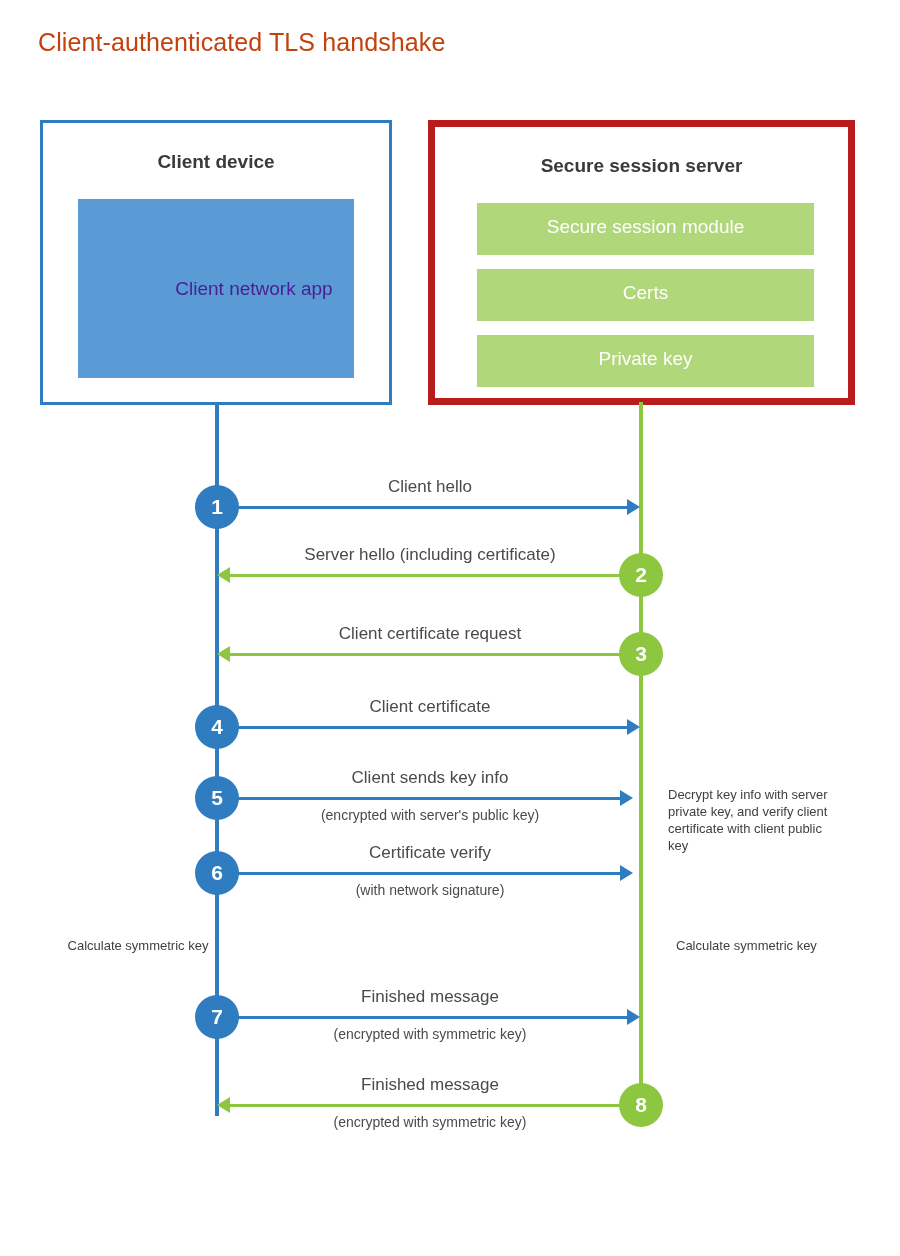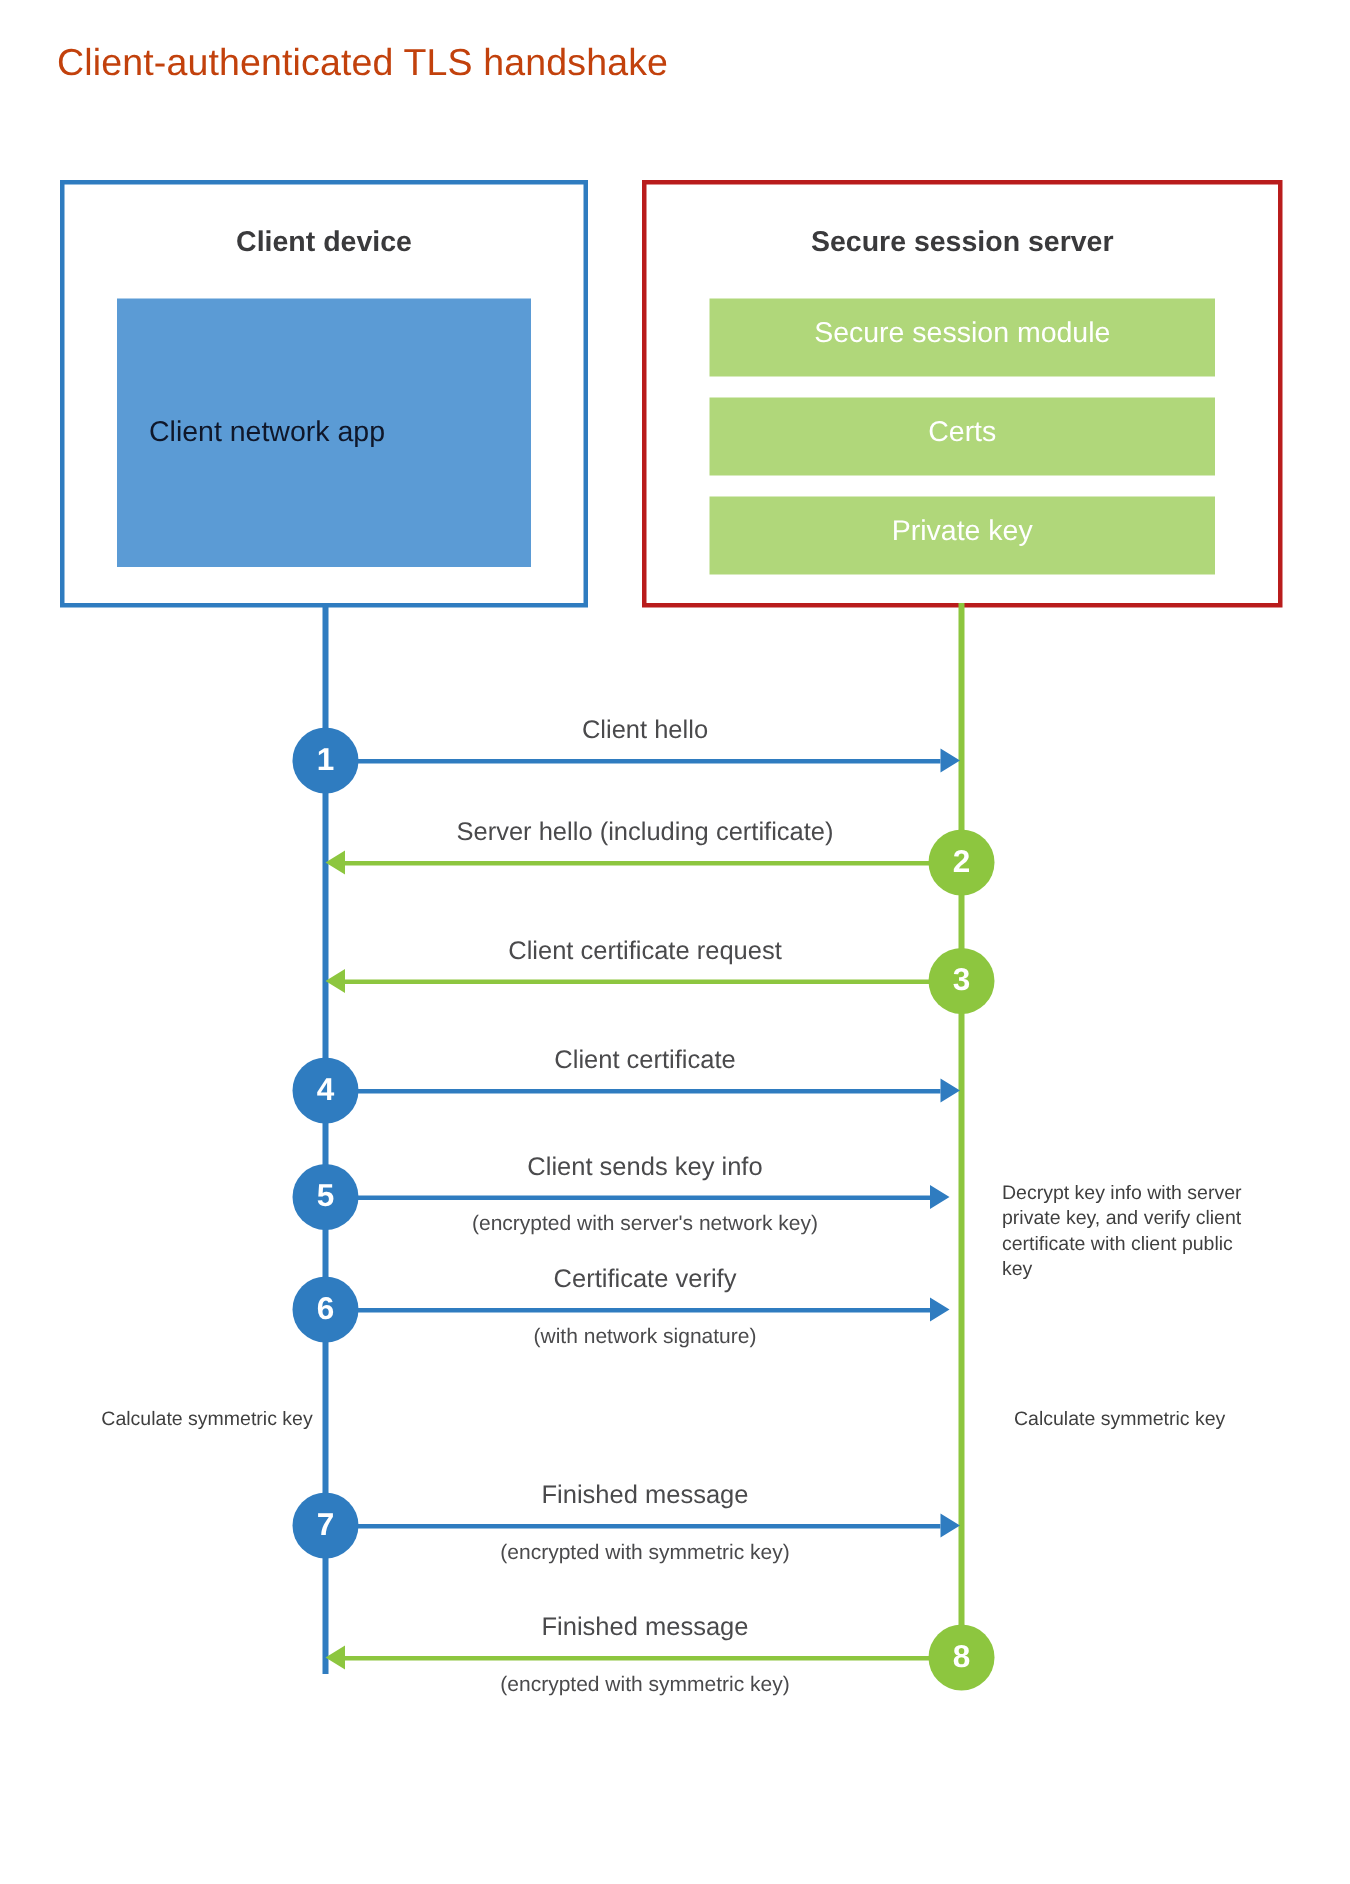--- a/index.html
+++ b/index.html
@@ -38,47 +38,47 @@
     top: 120px;
     width: 352px;
     height: 285px;
     border: 3px solid #2f7cc0;
   }
   #server-box {
     left: 428px;
     top: 120px;
     width: 427px;
     height: 285px;
-    border: 3px solid #b91c1c;
+    border: 7px solid #b91c1c;
   }
   .party-title {
     position: absolute;
     left: 0;
     right: 0;
     top: 28px;
     text-align: center;
     font-size: 19px;
     font-weight: bold;
     color: #3a3a3c;
   }
 
   #client-app-box {
     position: absolute;
     left: 35px;
     top: 76px;
     width: 276px;
     height: 179px;
     background: #5b9bd5;
-    color: #0f172a;
+    color: #4c1d95;
     font-size: 19px;
     line-height: 27px;
     text-align: center;
     display: flex;
     align-items: center;
-    justify-content: flex-start;
+    justify-content: flex-end;
   }
   #client-app-box span { display: block; width: 200px; }
 
   #server-modules {
     position: absolute;
     left: 42px;
     top: 76px;
     width: 337px;
   }
   .server-module {
@@ -248,21 +248,21 @@
   <div class="arrow-head right blue" style="left:627px"></div>
   <div class="step-circle blue">4</div>
   <div class="msg-label">Client certificate</div>
 </div>
 
 <div class="msg-row" style="top:798px">
   <div class="msg-line blue" style="left:217px; width:403px"></div>
   <div class="arrow-head right blue" style="left:620px"></div>
   <div class="step-circle blue">5</div>
   <div class="msg-label">Client sends key info</div>
-  <div class="msg-sublabel">(encrypted with server's network key)</div>
+  <div class="msg-sublabel">(encrypted with server's public key)</div>
 </div>
 
 <div class="msg-row" style="top:873px">
   <div class="msg-line blue" style="left:217px; width:403px"></div>
   <div class="arrow-head right blue" style="left:620px"></div>
   <div class="step-circle blue">6</div>
   <div class="msg-label">Certificate verify</div>
   <div class="msg-sublabel">(with network signature)</div>
 </div>
 

